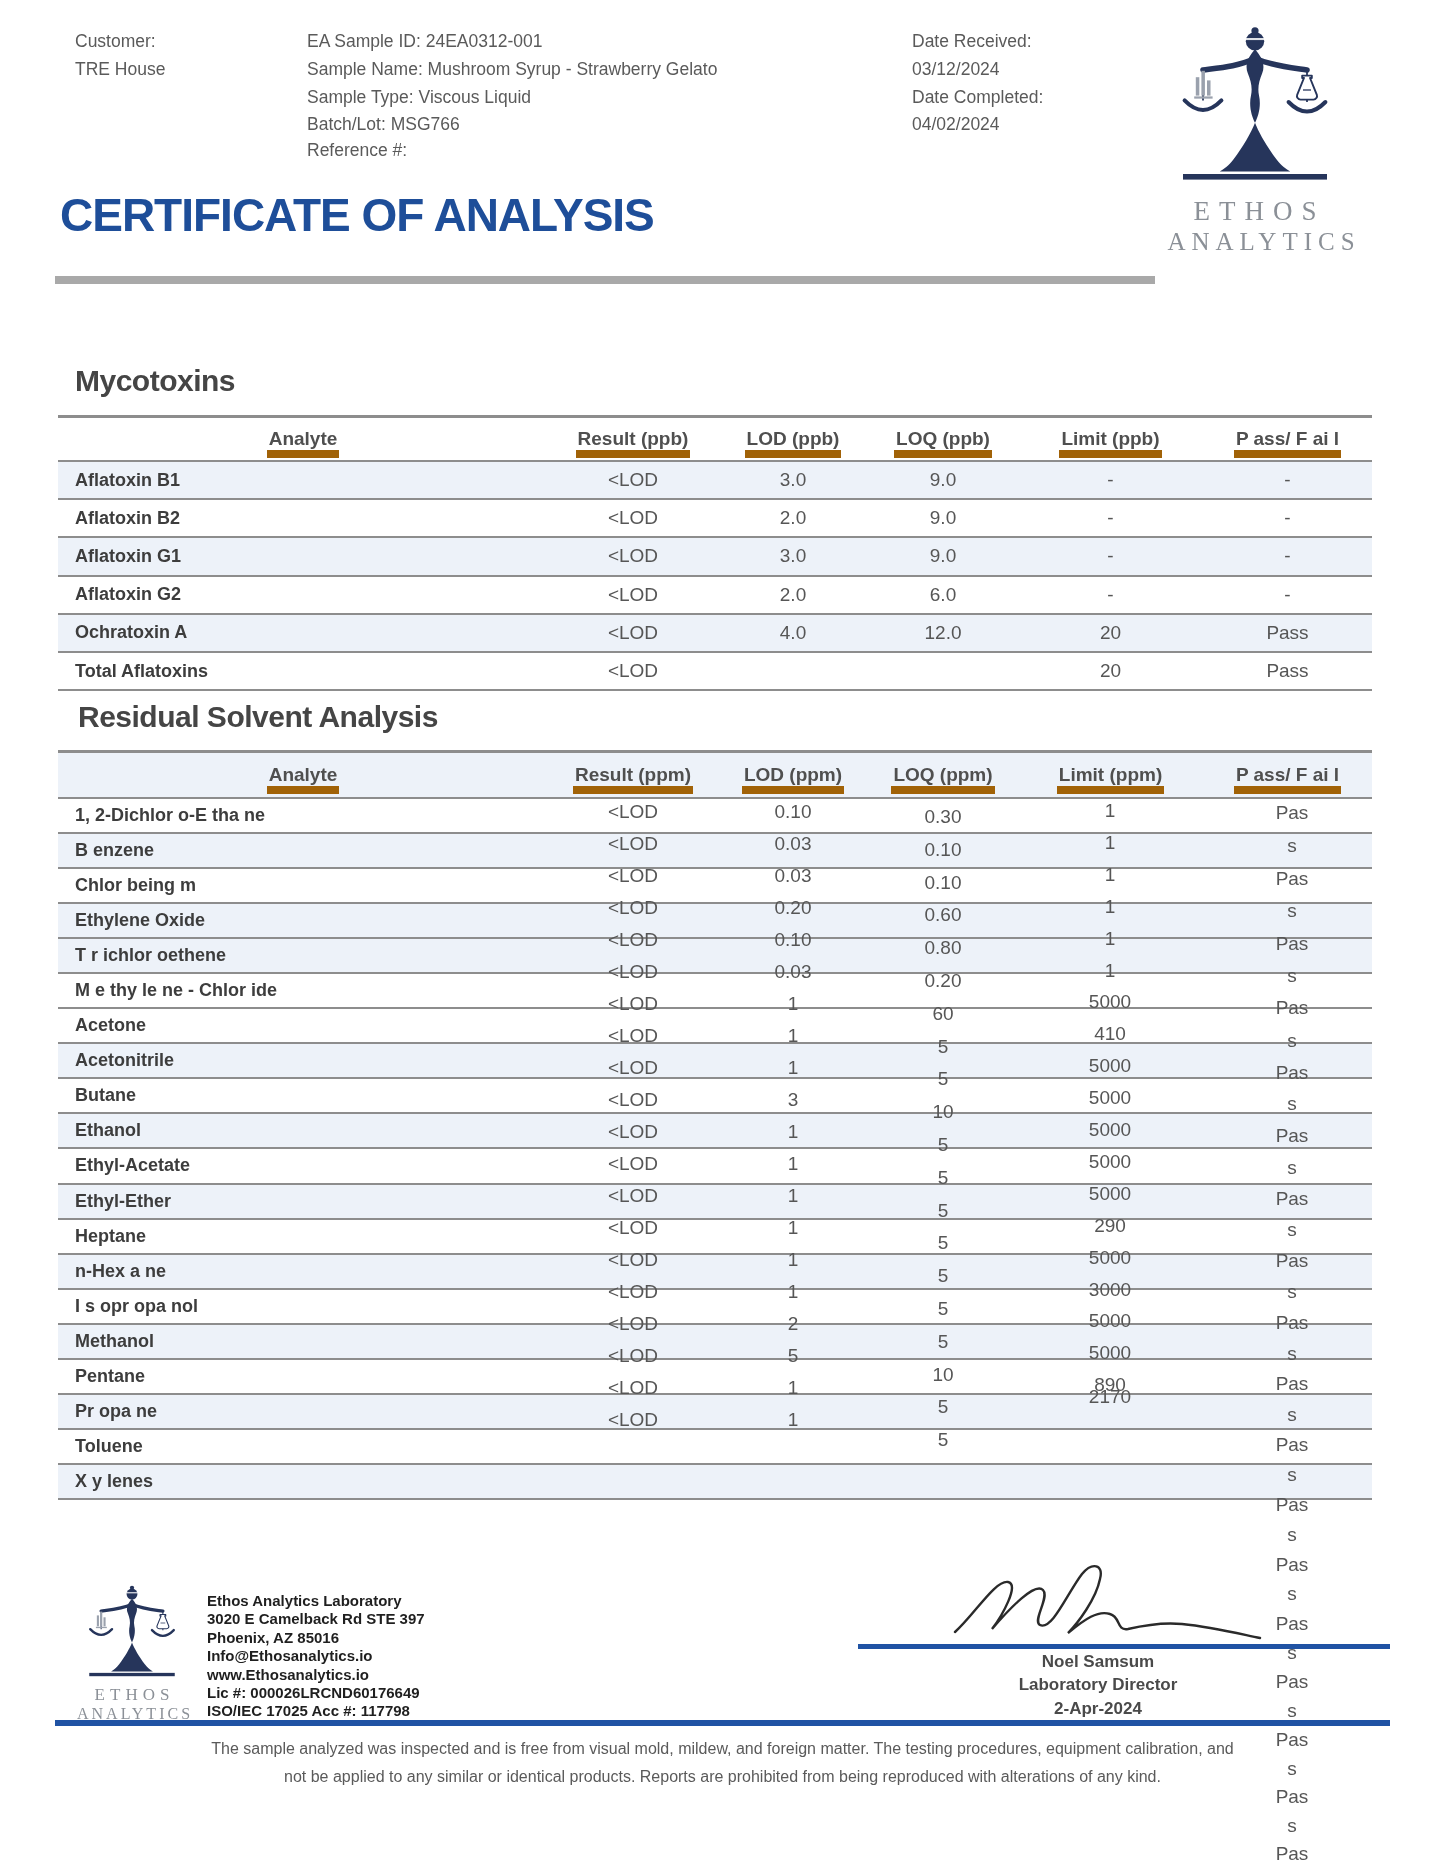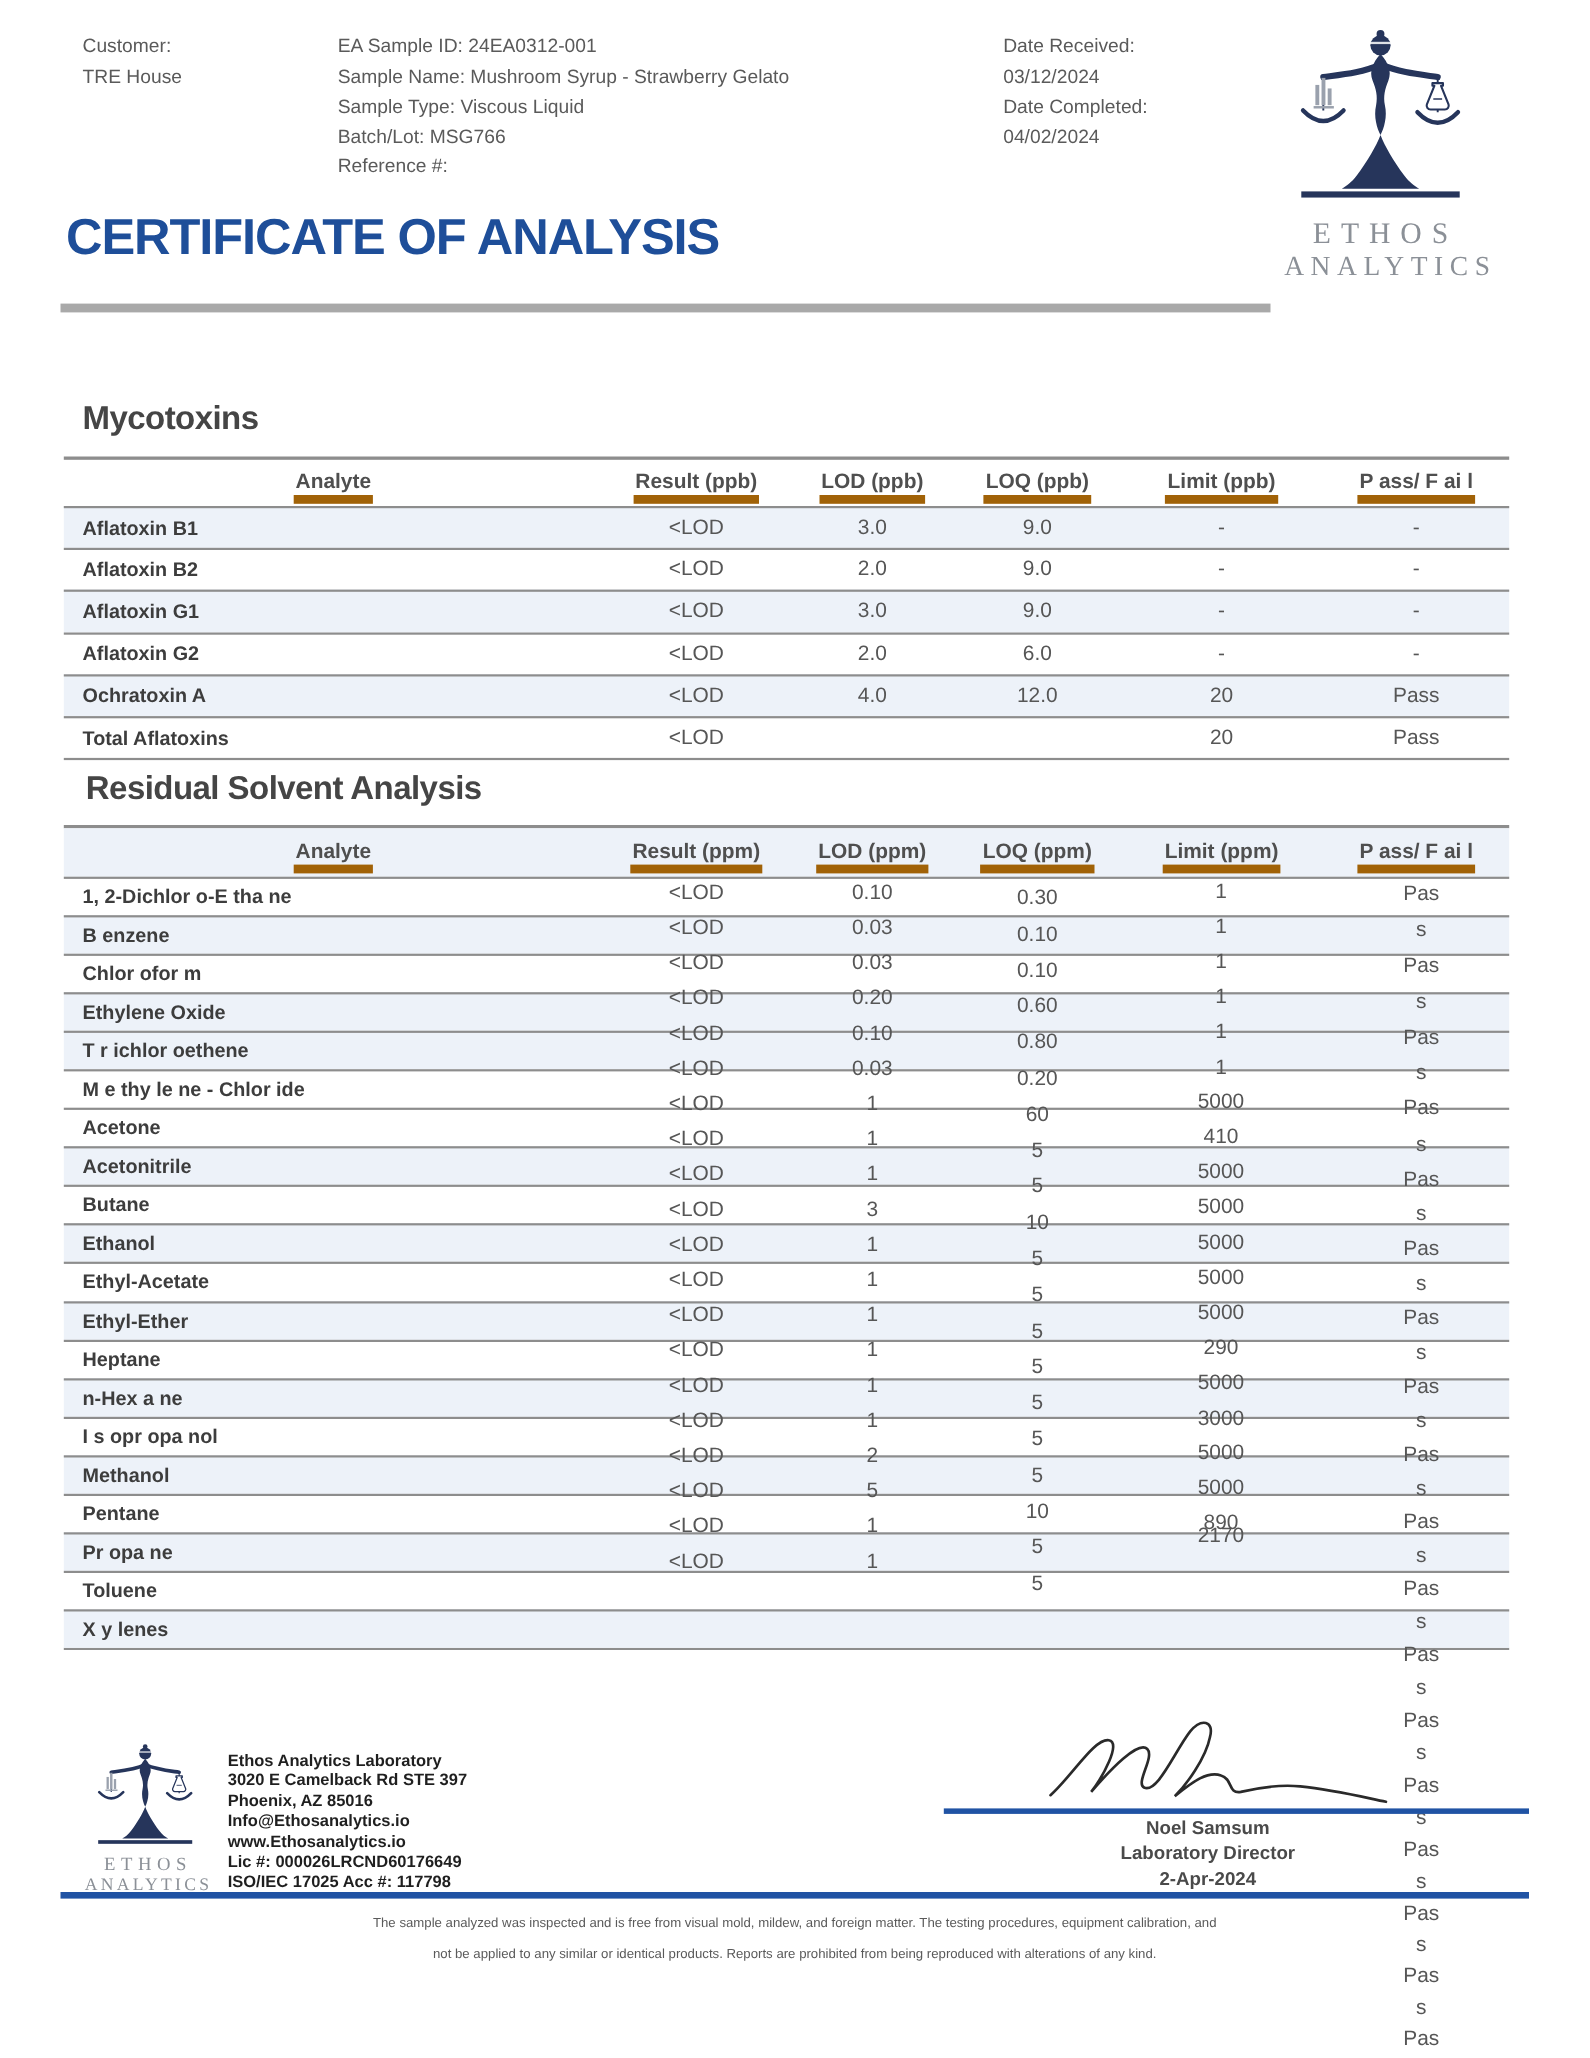--- a/index.html
+++ b/index.html
@@ -33,21 +33,21 @@
   
   .logo-text{font-family:"Liberation Serif",serif;color:#8b9097;text-align:center;white-space:nowrap;}
   .logo-ethos-top{font-size:27px;letter-spacing:9px;}
   .logo-analytics-top{font-size:25px;letter-spacing:6px;}
   .logo-ethos-sm{font-size:17px;letter-spacing:5px;}
   .logo-analytics-sm{font-size:16px;letter-spacing:3px;}
 
   
   .lab-line{font-weight:bold;font-size:15px;color:#1f1f1f;line-height:18.4px;white-space:nowrap;}
   .sig-line{font-weight:bold;font-size:17px;color:#4a4a4a;text-align:center;line-height:23.5px;white-space:nowrap;}
-  .disclaimer{font-size:12px;color:#5a5a5a;text-align:center;line-height:27.5px;white-space:nowrap;}
+  .disclaimer{font-size:16px;color:#5a5a5a;text-align:center;line-height:27.5px;white-space:nowrap;}
 </style>
 </head>
 <body>
 
 <svg width="0" height="0" style="position:absolute">
   <defs>
     <symbol id="lady-justice" viewBox="0 0 200 200">
 
       <rect x="10" y="185" width="180" height="7" fill="#26355B"></rect>
 
@@ -179,21 +179,21 @@
       <div class="th"><span>P ass/ F ai l</span></div>
     </div>
     <div id="res-body">
         <div class="grid6 trow" style="height: 33.05px;">
           <div class="cell analyte">1, 2-Dichlor o-E tha ne</div>
         </div>
         <div class="grid6 trow tint" style="height: 33.05px;">
           <div class="cell analyte">B enzene</div>
         </div>
         <div class="grid6 trow" style="height: 33.05px;">
-          <div class="cell analyte">Chlor ofor m</div>
+          <div class="cell analyte">Chlor being m</div>
         </div>
         <div class="grid6 trow tint" style="height: 33.05px;">
           <div class="cell analyte">Ethylene Oxide</div>
         </div>
         <div class="grid6 trow tint" style="height: 33.05px;">
           <div class="cell analyte">T r ichlor oethene</div>
         </div>
         <div class="grid6 trow" style="height: 33.05px;">
           <div class="cell analyte">M e thy le ne - Chlor ide</div>
         </div>

